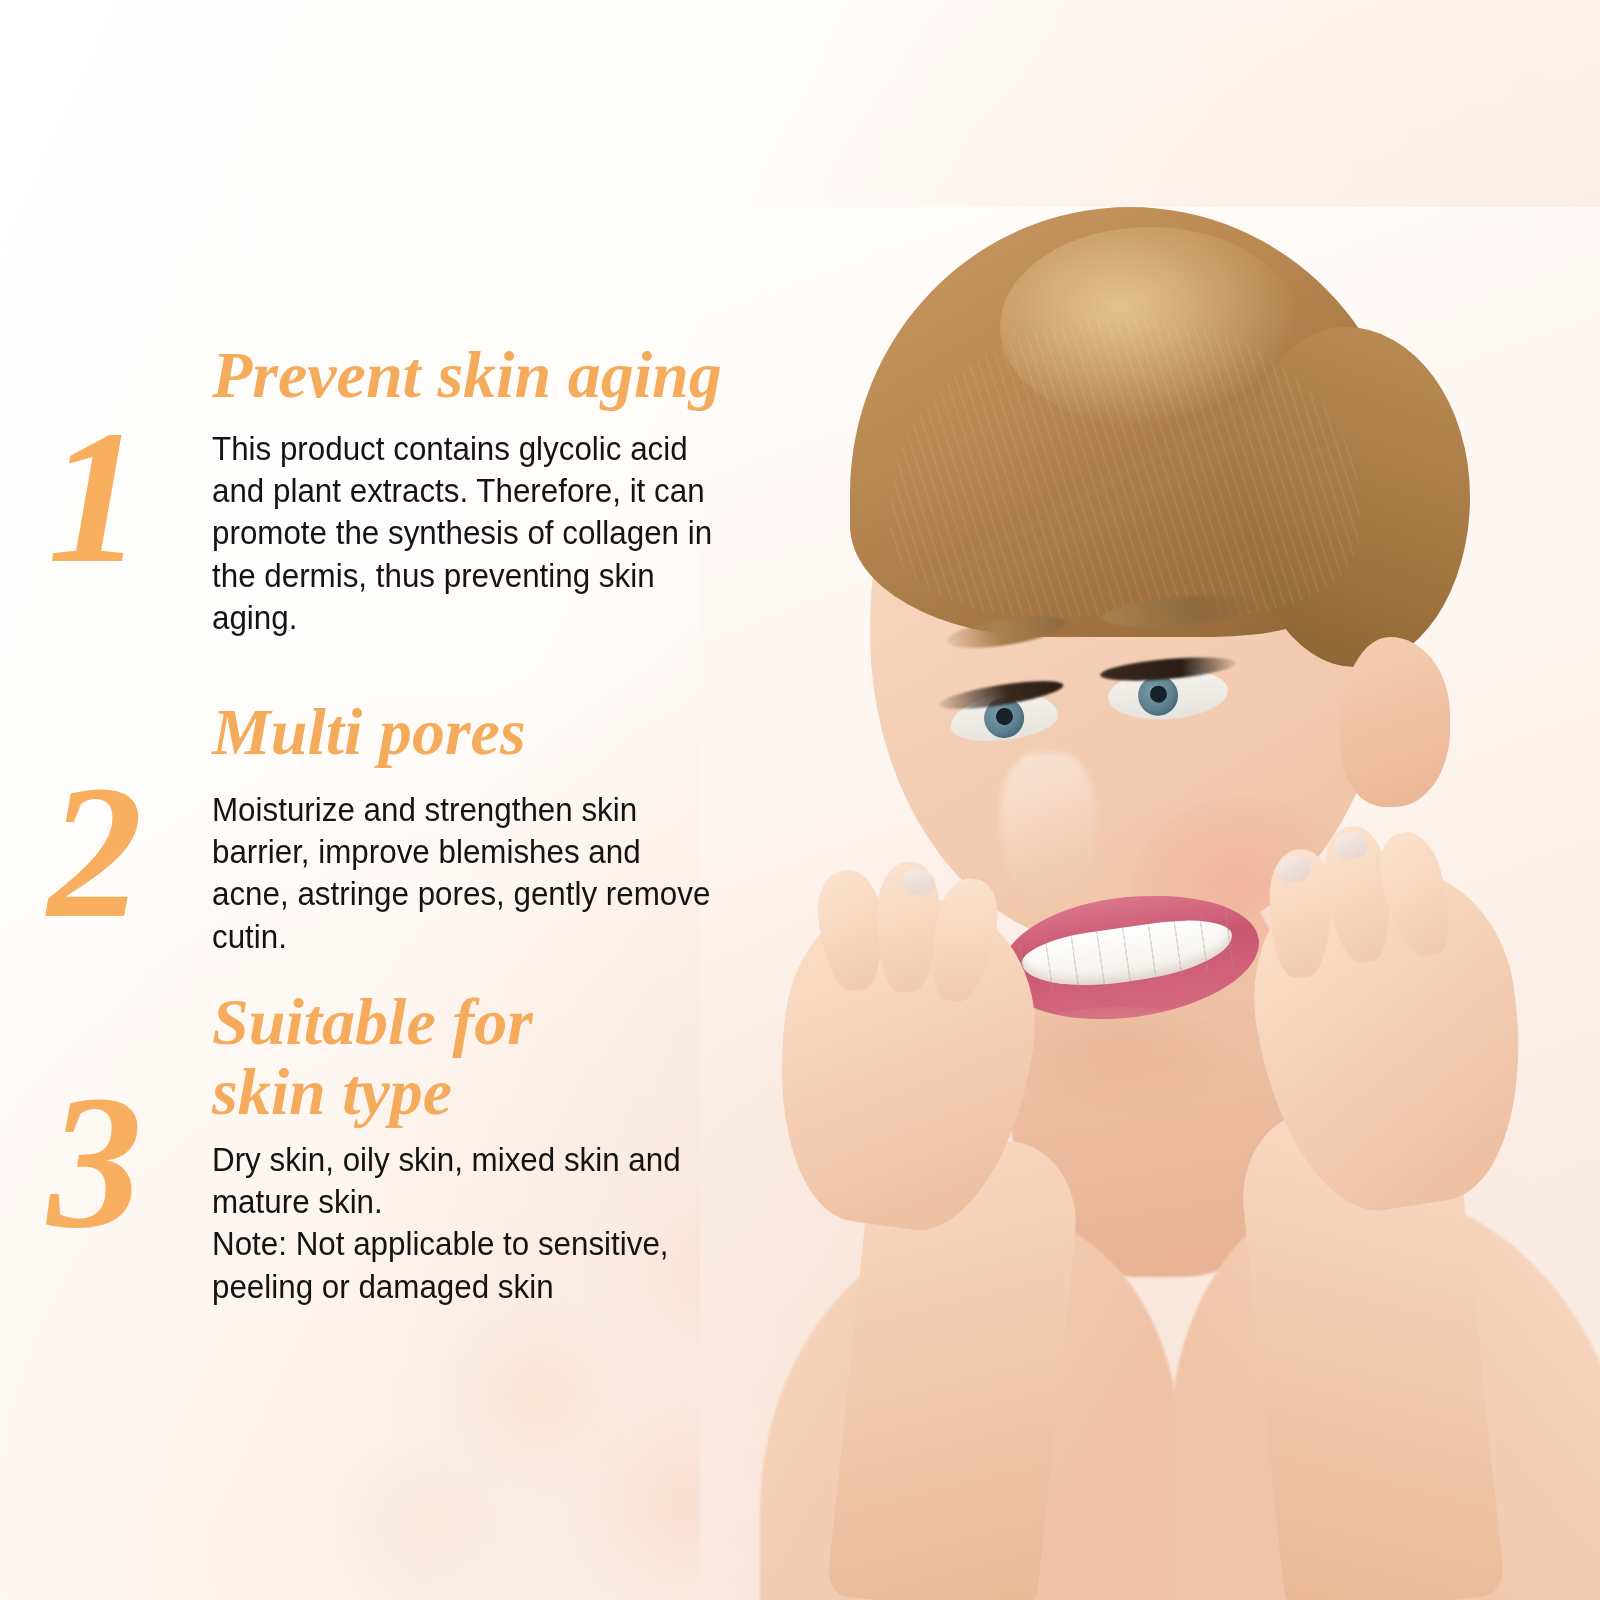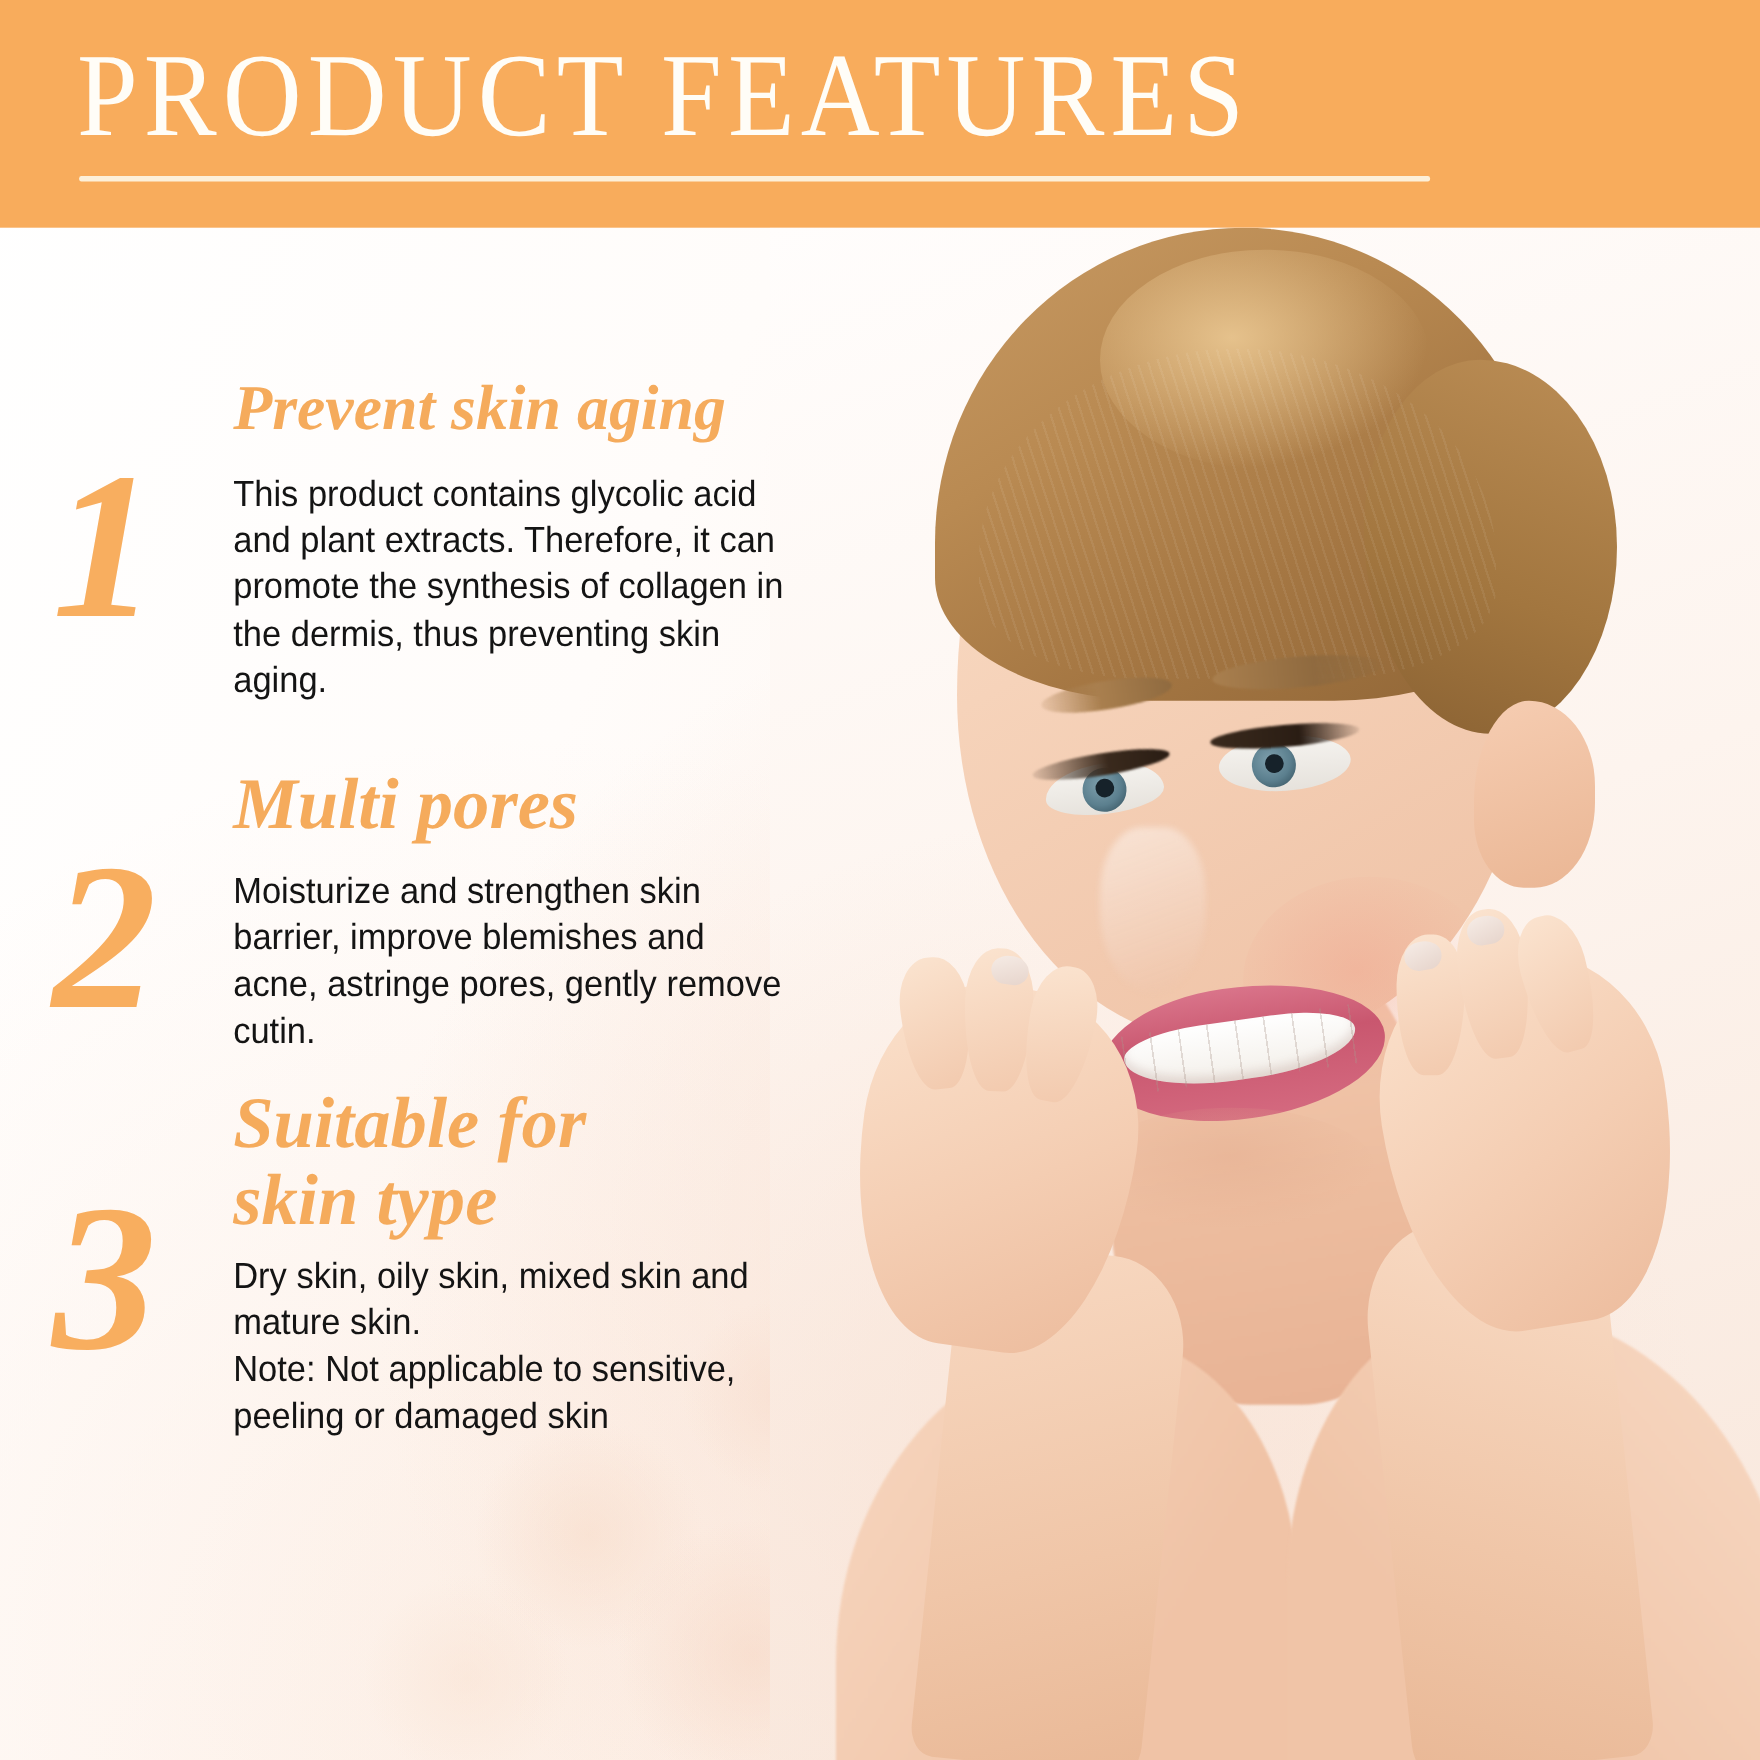--- a/index.html
+++ b/index.html
@@ -225,21 +225,21 @@
   .f3 .num{top:80px;}
 
   .f-head{
     position:absolute;left:212px;
     font-family:"Liberation Serif", serif;
     font-style:italic;font-weight:700;
     color:#f5ab5c;
     line-height:1.06;
     white-space:pre-line;
   }
-  .f1 .f-head{top:0px;font-size:58px;}
+  .f1 .f-head{top:0px;font-size:66px;}
   .f2 .f-head{top:0px;font-size:66px;}
   .f3 .f-head{top:0px;font-size:66px;font-family:Liberation Serif, serif;}
 
   .f-body{
     position:absolute;left:212px;width:530px;
     font-family:"Liberation Sans", sans-serif;
     font-size:33px;line-height:1.28;
     color:#141414;
     white-space:pre-line;
     transform:scaleX(.95);
@@ -254,24 +254,20 @@
 
 <div class="page">
 
   <div class="bg-base"></div>
   <div class="bokeh" style="left:430px;top:1290px;width:210px;height:210px;background:radial-gradient(circle,rgba(247,219,200,.55) 0%,rgba(247,219,200,0) 70%);"></div>
   <div class="bokeh" style="left:560px;top:1380px;width:250px;height:250px;background:radial-gradient(circle,rgba(245,212,192,.5) 0%,rgba(245,212,192,0) 70%);"></div>
   <div class="bokeh" style="left:330px;top:1430px;width:190px;height:190px;background:radial-gradient(circle,rgba(249,226,210,.5) 0%,rgba(249,226,210,0) 70%);"></div>
   <div class="bokeh" style="left:620px;top:1180px;width:180px;height:180px;background:radial-gradient(circle,rgba(246,216,198,.45) 0%,rgba(246,216,198,0) 70%);"></div>
   <div class="bokeh" style="left:760px;top:250px;width:300px;height:300px;background:radial-gradient(circle,rgba(250,230,216,.45) 0%,rgba(250,230,216,0) 70%);"></div>
 
-  <div class="banner">
-    <div class="banner-title">PRODUCT FEATURES</div>
-    <div class="banner-rule"></div>
-  </div>
 
   <div class="photo">
     <div class="photo-bg"></div>
 
     <div class="ph neck"></div>
     <div class="ph shoulder-l"></div>
     <div class="ph shoulder-r"></div>
 
     <div class="ph head"></div>
     <div class="ph hair"></div>

